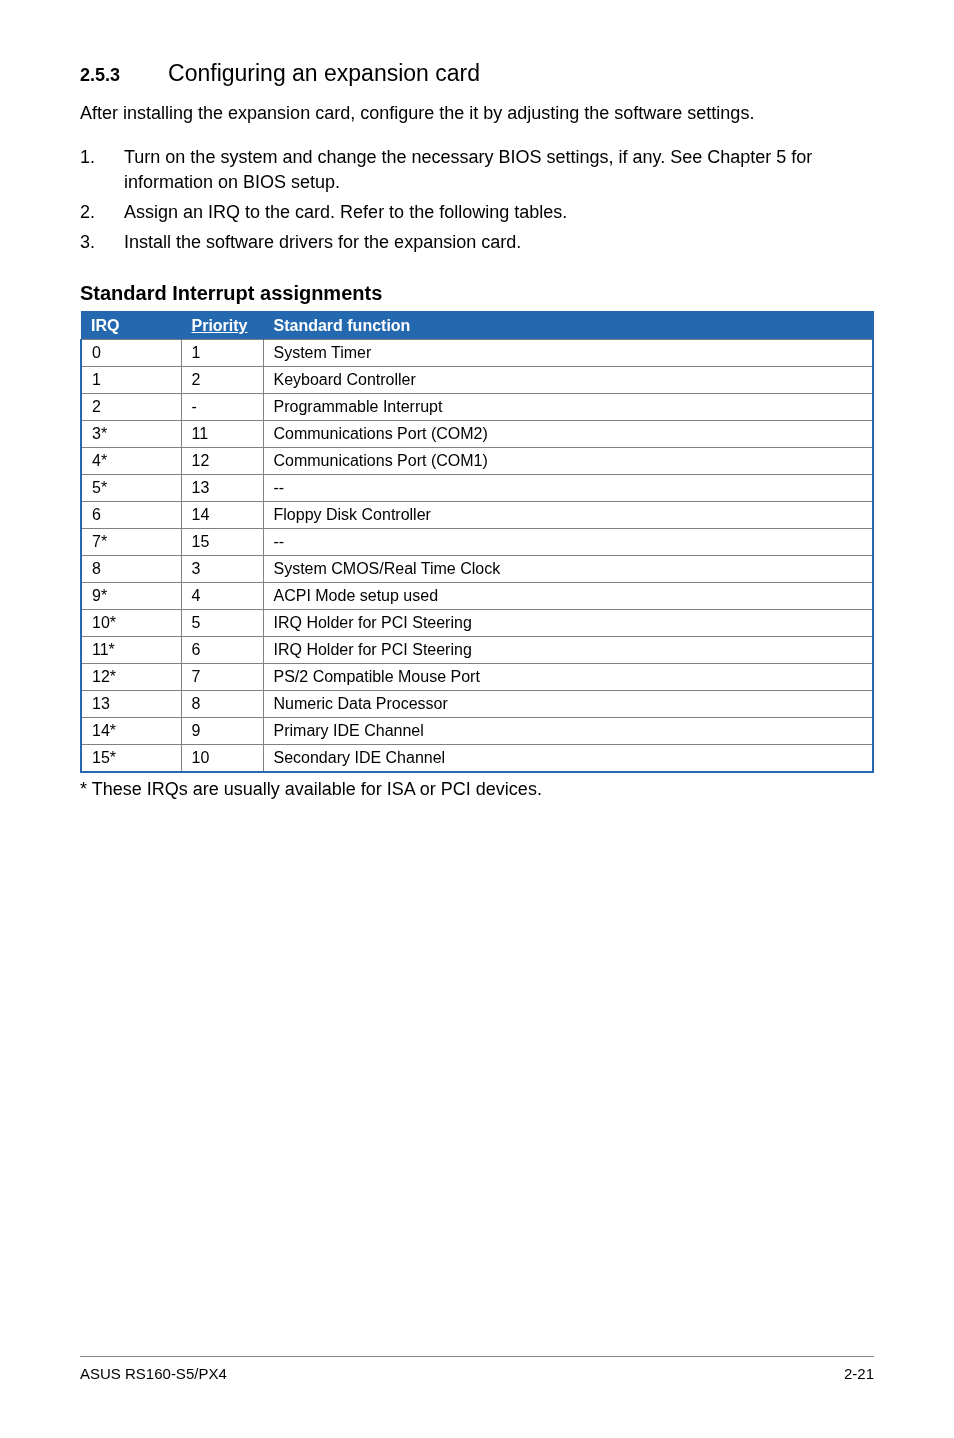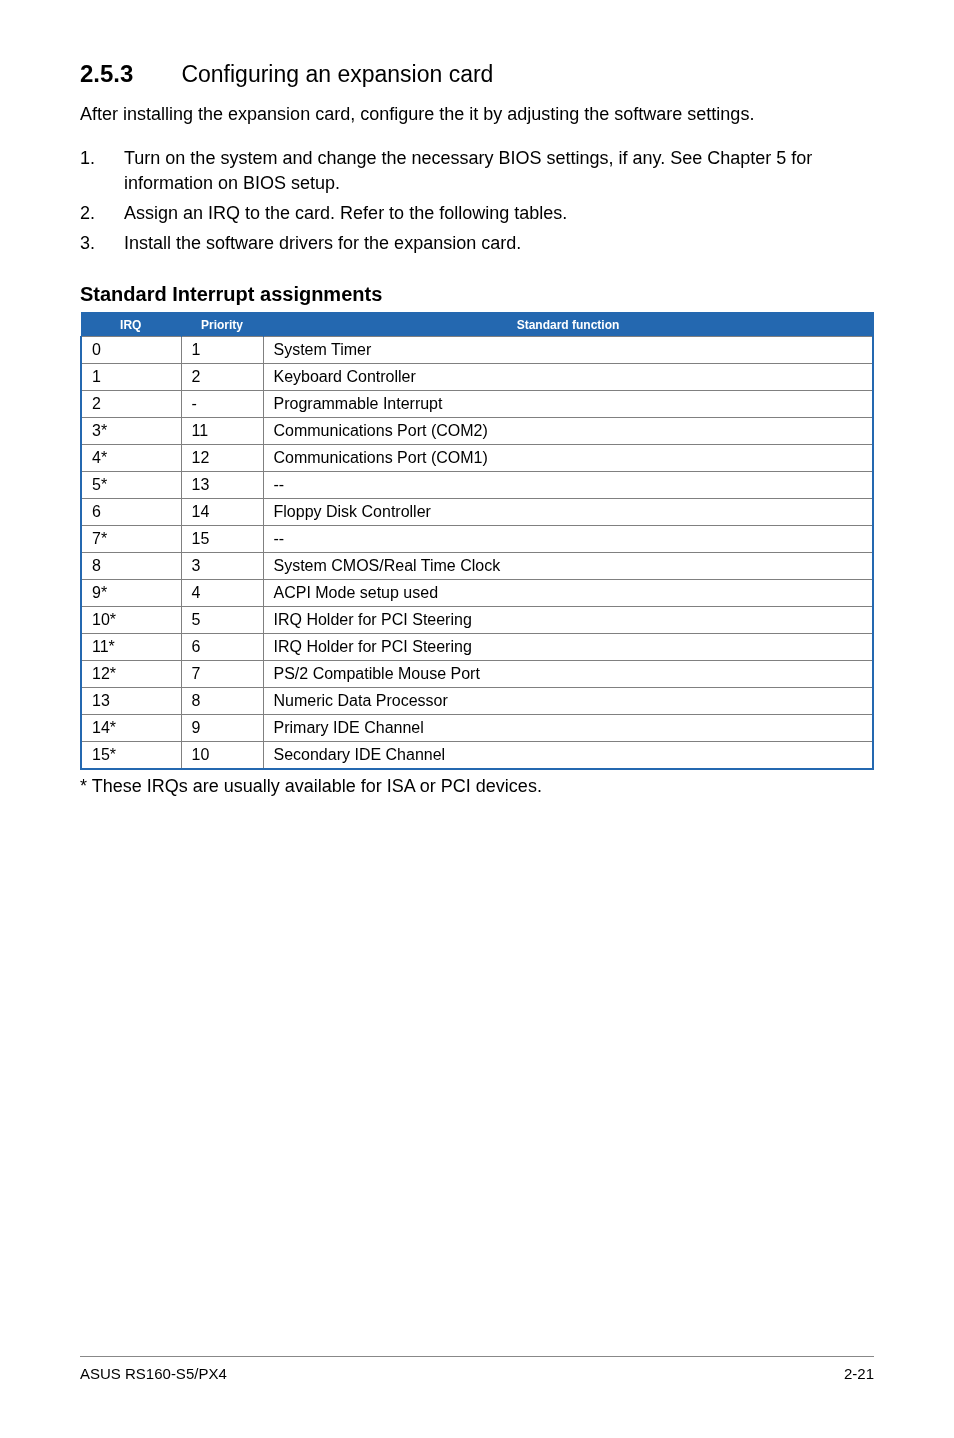--- a/index.html
+++ b/index.html
@@ -15,21 +15,21 @@
     height: 1438px;
     padding: 60px 80px 40px 80px;
     position: relative;
   }
   .section-title {
     display: flex;
     align-items: baseline;
     margin-bottom: 14px;
   }
   .section-num {
-    font-size: 24px;
+    font-size: 18px;
     font-weight: bold;
     margin-right: 48px;
   }
   .section-heading {
     font-size: 23px;
     font-weight: normal;
   }
   .intro-para {
     font-size: 18px;
     line-height: 1.35;
@@ -58,31 +58,32 @@
   }
   table {
     width: 100%;
     border-collapse: collapse;
     border-top: 2.5px solid #2468b0;
     border-bottom: 2.5px solid #2468b0;
   }
   th {
     background: #2468b0;
     color: #ffffff;
-    text-align: center;
+    text-align: left;
     font-weight: bold;
-    font-size: 12px;
+    font-size: 16px;
     padding: 4px 10px;
     border-right: 1px solid #2468b0;
   }
   th:first-child {
     width: 100px;
   }
   th:nth-child(2) {
     width: 82px;
+    text-decoration: underline;
   }
   td {
     font-size: 16px;
     padding: 4px 10px;
     border-top: 1px solid #808080;
     border-right: 1px solid #808080;
   }
   td:first-child {
     border-left: 2.5px solid #2468b0;
   }

